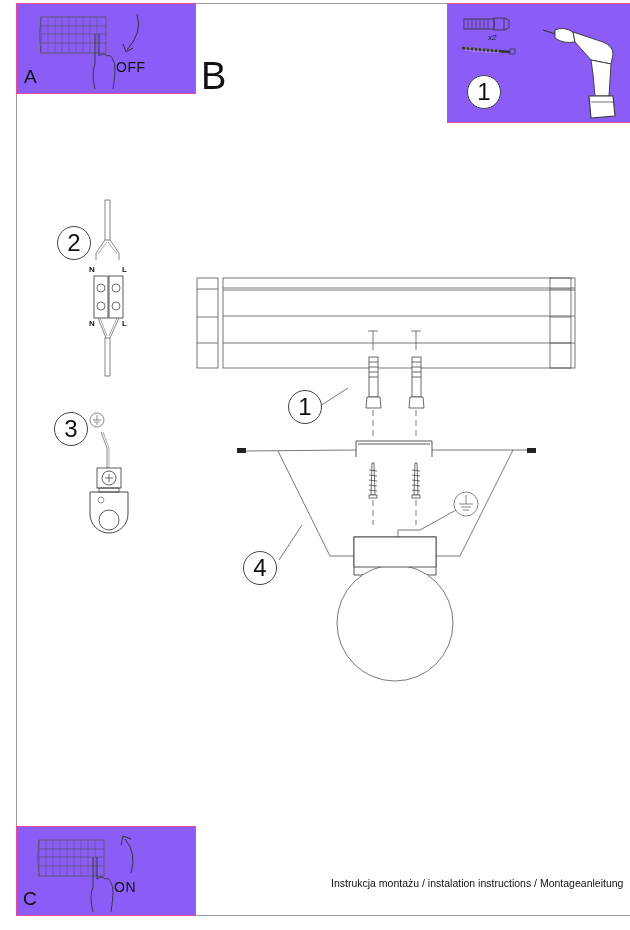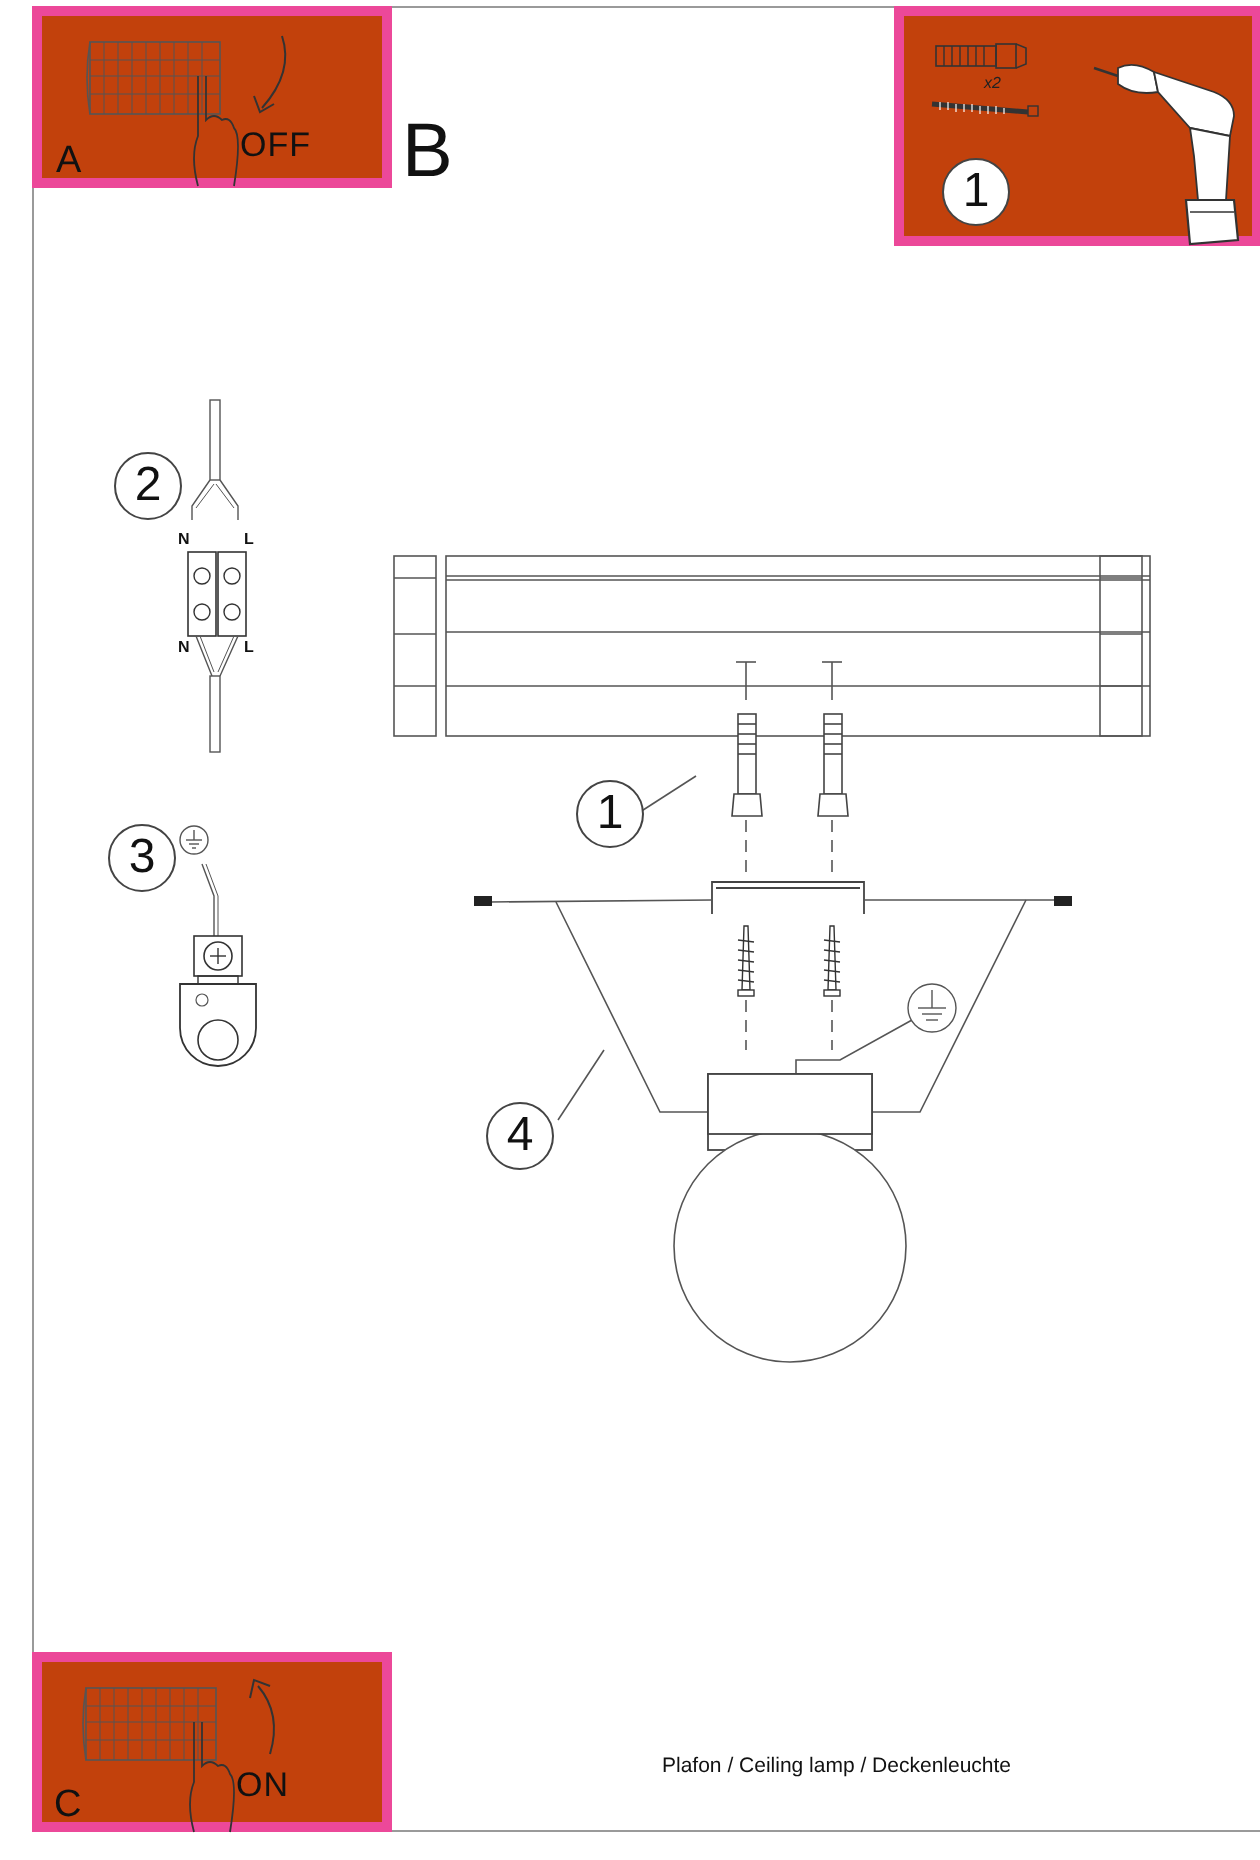--- a/index.html
+++ b/index.html
@@ -1,21 +1,21 @@
 <!DOCTYPE html>
 <html><head>
 <meta charset="utf-8">
 <style>
   html, body { margin:0; padding:0; background:#ffffff; }
   body { width:630px; height:930px; position:relative; overflow:hidden; font-family:"Liberation Sans", sans-serif; color:#111; }
   .frame-line { position:absolute; background:#9a9a9a; }
-  .box { position:absolute; border:5px solid #ec4899; background:#c2410c; box-sizing:border-box;text-decoration:underline; }
+  .box { position:absolute; border:1px solid #ec4899; background:#8b5cf6; box-sizing:border-box;text-decoration:underline; }
   .step-letter { position:absolute; font-size:19px; color:#111; }
   .big-letter { position:absolute; font-size:38px; color:#111; }
-  .onoff { position:absolute; font-size:17px; color:#111; letter-spacing:0.5px; }
+  .onoff { position:absolute; font-size:14px; color:#111; letter-spacing:0.5px; }
   .circ-num { position:absolute; width:34px; height:34px; border:1px solid #444; border-radius:50%; box-sizing:border-box; font-size:24px; line-height:32px; text-align:center; color:#111; background:#fff; }
   .caption { position:absolute; left:331px; top:877px; font-size:10.5px; line-height:13.5px; color:#111; white-space:nowrap; }
   svg { position:absolute; overflow:visible; }
   .nl { position:absolute; font-size:8px; font-weight:bold; color:#111; }
   .x2 { position:absolute; font-size:8px; font-style:italic; color:#222; }
 </style>
 </head>
 <body>
 
 <div class="frame-line" style="left:16px; top:3px; width:614px; height:1px;"></div>
@@ -264,14 +264,14 @@
   </svg>
   <svg width="30" height="45" style="left:100px; top:6px;" viewBox="0 0 30 45">
     <path d="M14 40 Q20 20 8 6" fill="none" stroke="#333" stroke-width="1"></path>
     <path d="M4 12 L6 3 L14 6" fill="none" stroke="#333" stroke-width="1"></path>
   </svg>
   <span class="step-letter" style="left:6px; top:61px;">C</span>
   <span class="onoff" style="left:97px; top:52px;">ON</span>
 </div>
 
 <div class="caption">
-  <div>Plafon / Ceiling lamp / Deckenleuchte</div>
+  <div>Instrukcja montażu / instalation instructions / Montageanleitung</div>
 </div>
 
 </body></html>

